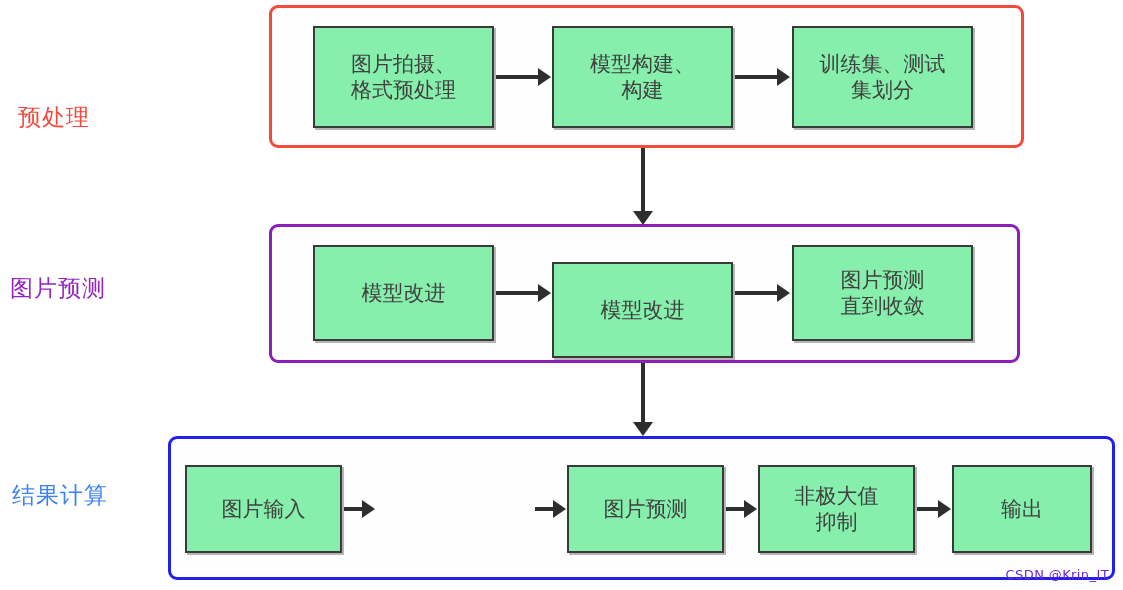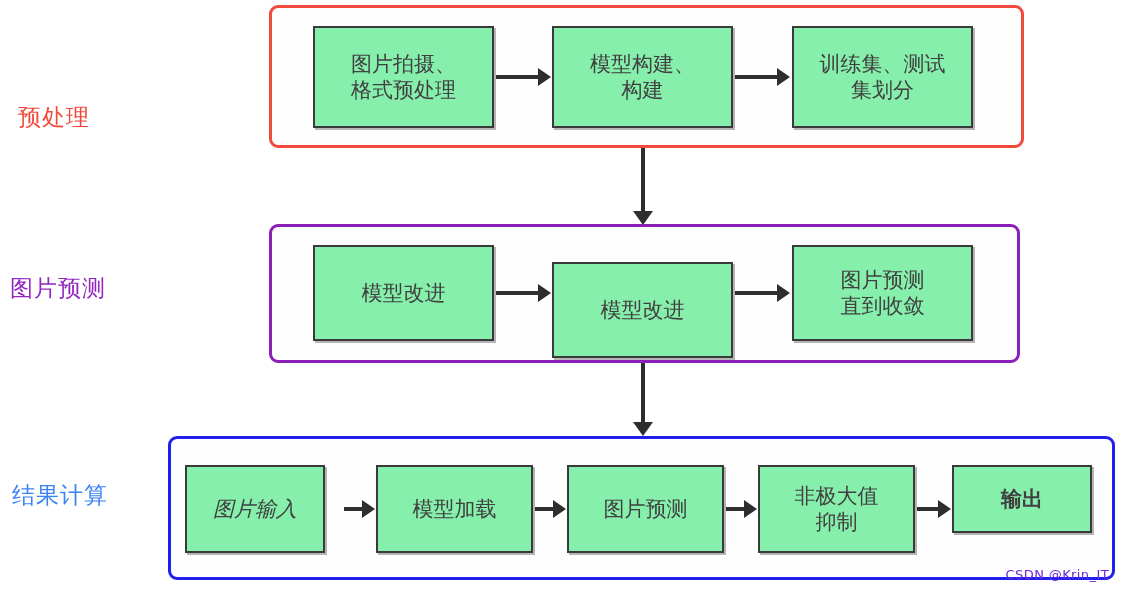--- a/index.html
+++ b/index.html
@@ -79,25 +79,25 @@
 
   
   #node-r1-c1 { left: 313px; top: 26px;  width: 181px; height: 102px; }
   #node-r1-c2 { left: 552px; top: 26px;  width: 181px; height: 102px; }
   #node-r1-c3 { left: 792px; top: 26px;  width: 181px; height: 102px; }
   
   #node-r2-c1 { left: 313px; top: 245px; width: 181px; height: 96px; }
   #node-r2-c2 { left: 552px; top: 245px; width: 181px; height: 96px; margin-top: 17px; }
   #node-r2-c3 { left: 792px; top: 245px; width: 181px; height: 96px; }
   
-  #node-r3-c1 { left: 185px; top: 465px; width: 140px; height: 88px; font-style: italic; }
+  #node-r3-c1 { left: 185px; top: 465px; width: 157px; height: 88px; }
   #node-r3-c2 { left: 376px; top: 465px; width: 157px; height: 88px; }
   #node-r3-c3 { left: 567px; top: 465px; width: 157px; height: 88px; }
   #node-r3-c4 { left: 758px; top: 465px; width: 157px; height: 88px; }
-  #node-r3-c5 { left: 952px; top: 465px; width: 140px; height: 68px; font-weight: bold; }
+  #node-r3-c5 { left: 952px; top: 465px; width: 140px; height: 88px; }
 
   
   .arrow-h {
     position: absolute;
     height: 4px;
     background: #2e2e2e;
   }
   .arrow-h::after {
     content: "";
     position: absolute;
@@ -181,21 +181,20 @@
 
   <div id="node-r2-c1" class="node">模型改进</div>
 
   <div id="node-r2-c2" class="node">模型改进</div>
 
   <div id="node-r2-c3" class="node">图片预测
 直到收敛</div>
 
   <div id="node-r3-c1" class="node">图片输入</div>
 
-  <div id="node-r3-c2" class="node">模型加载</div>
 
   <div id="node-r3-c3" class="node">图片预测</div>
 
   <div id="node-r3-c4" class="node">非极大值
 抑制</div>
 
   <div id="node-r3-c5" class="node">输出</div>
 
   <div id="arr-r1-1" class="arrow-h"></div>
   <div id="arr-r1-2" class="arrow-h"></div>

